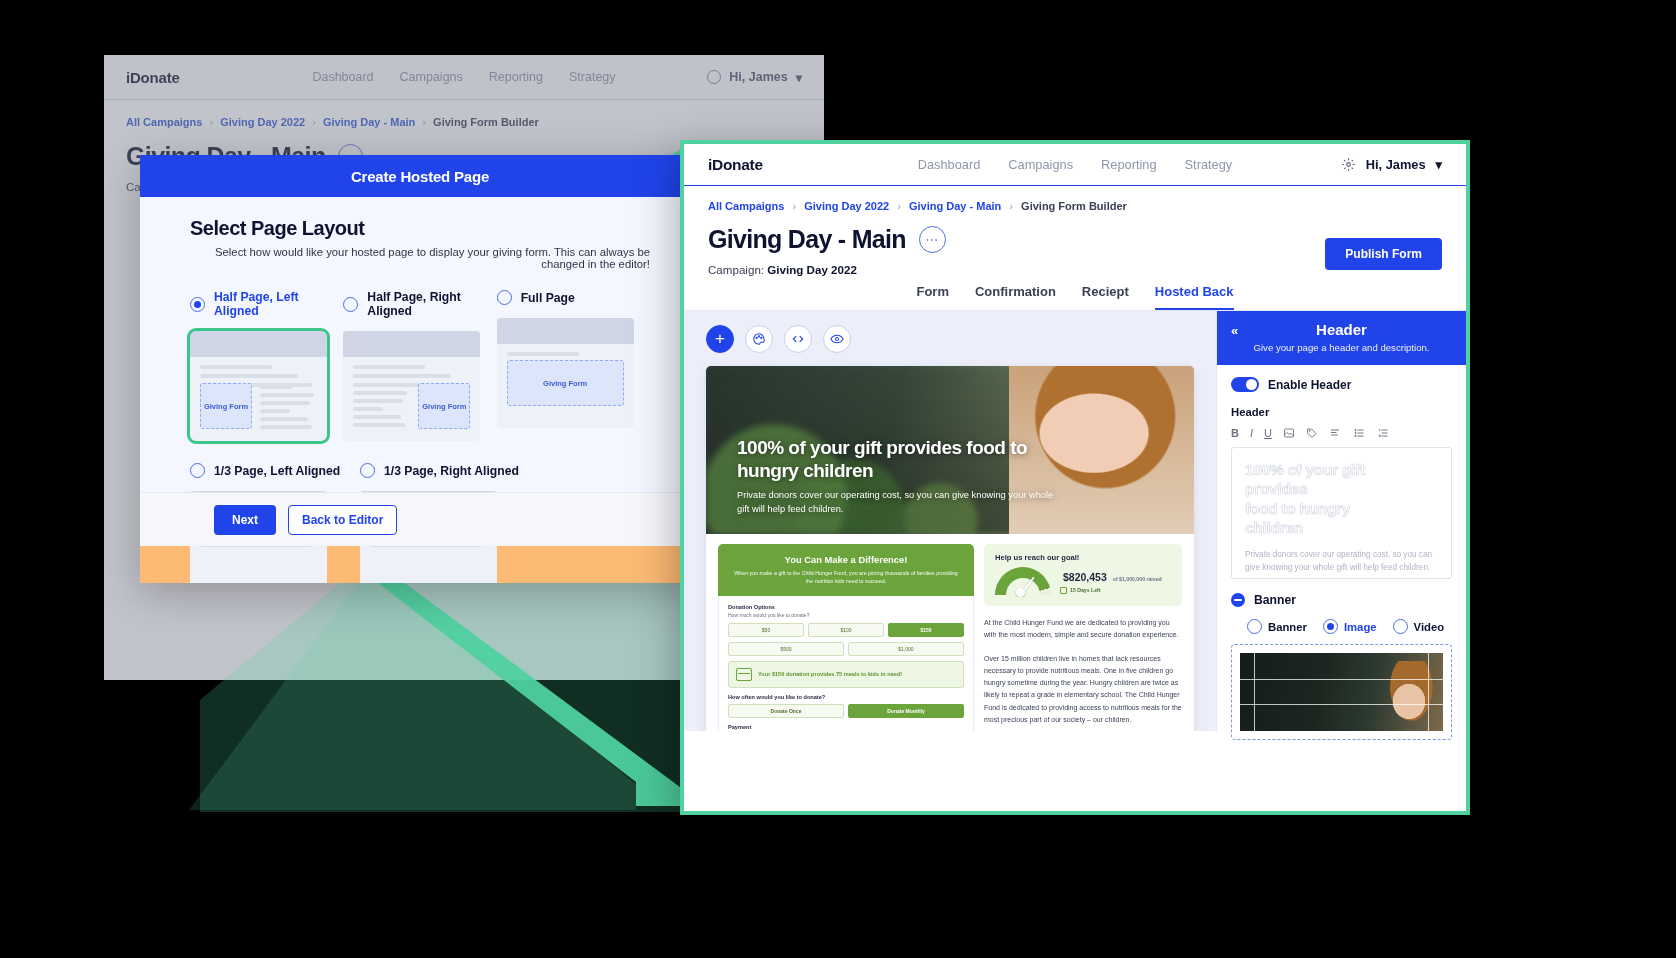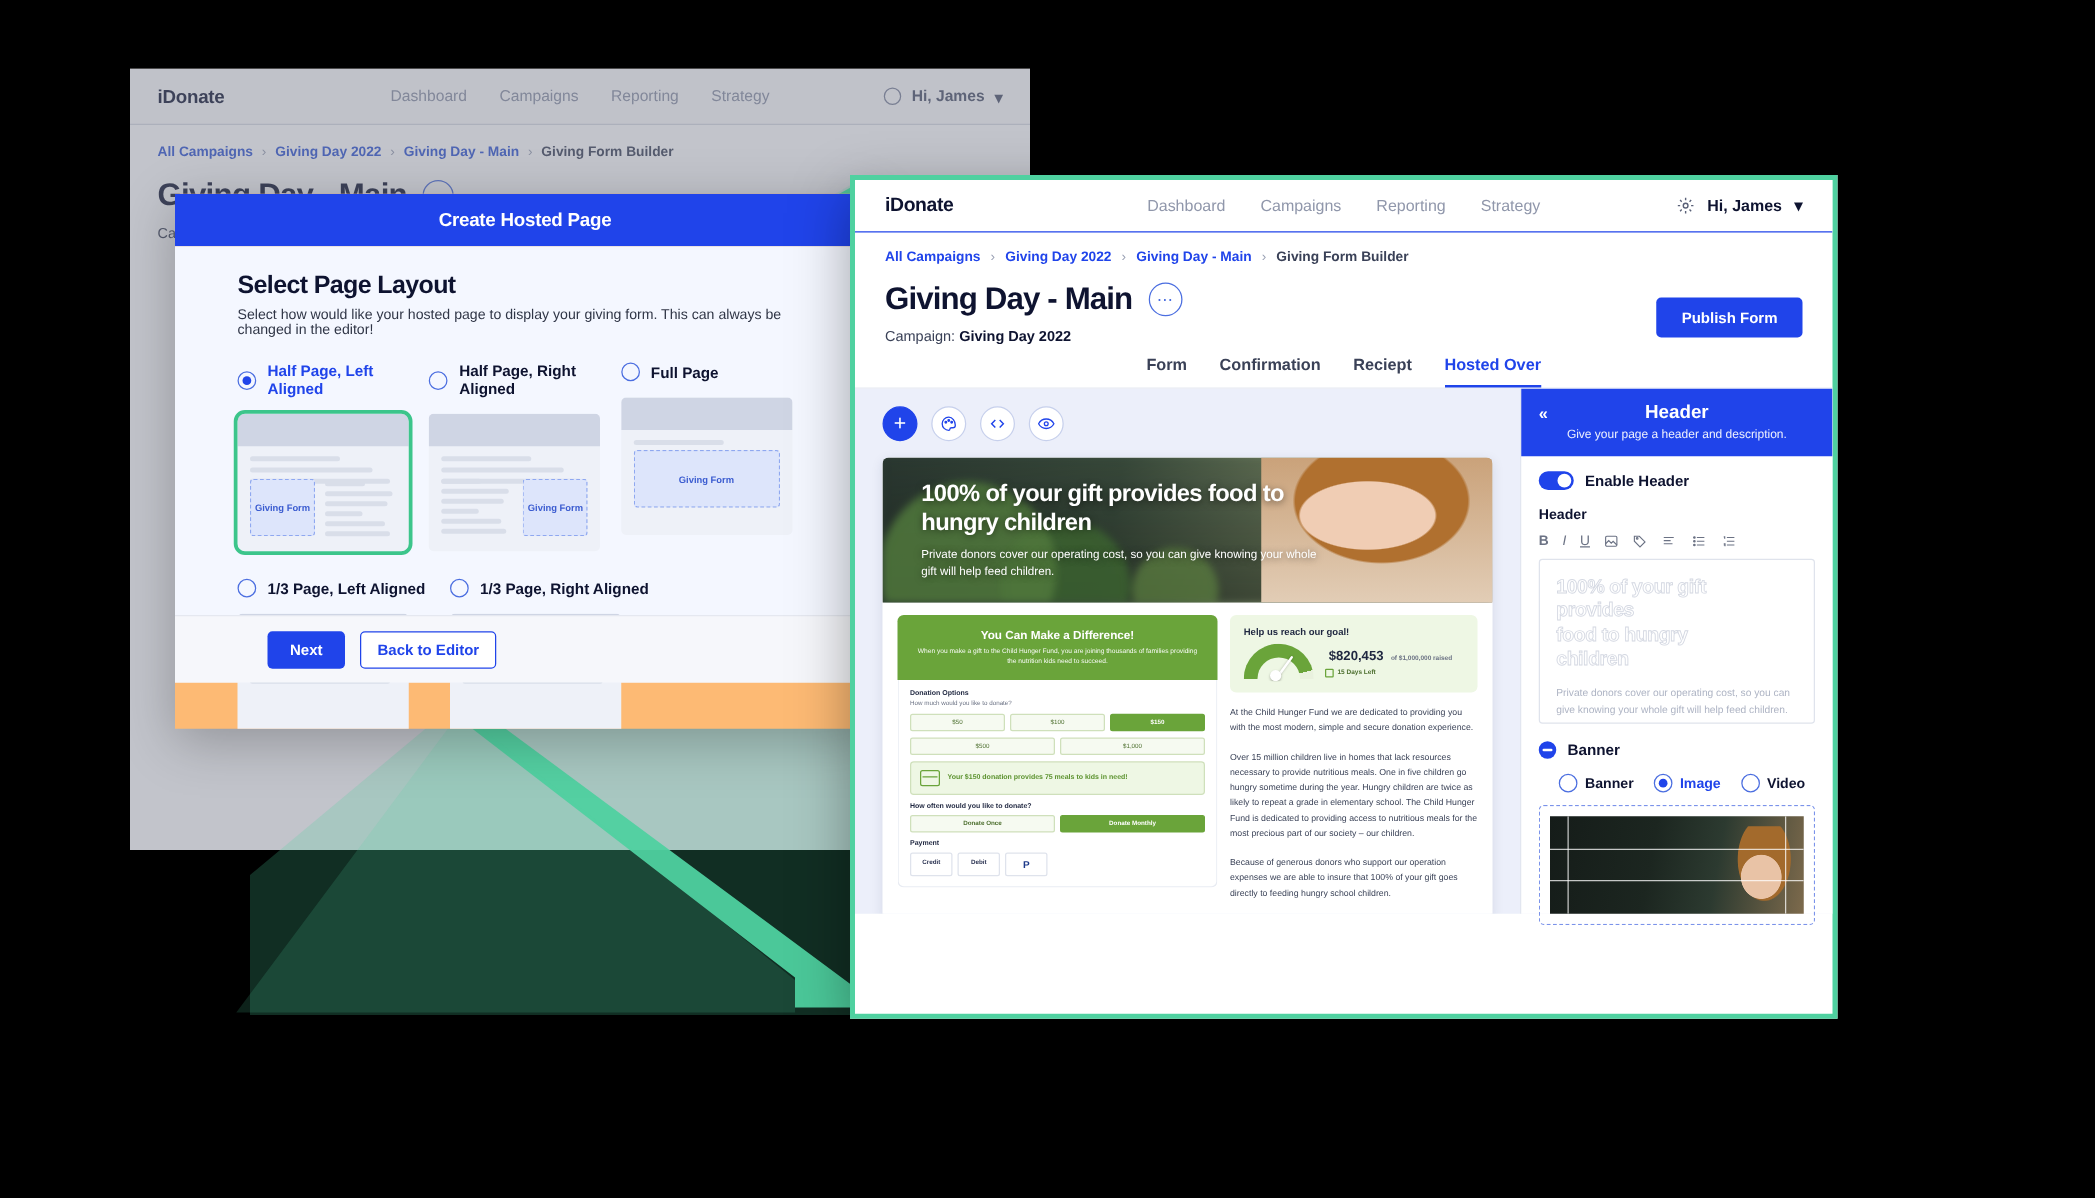--- a/index.html
+++ b/index.html
@@ -41,21 +41,21 @@
 
   
   .modal {
     position:absolute; left:140px; top:155px; width:560px; height:428px;
     background:#fdba74; box-shadow:0 10px 40px rgba(0,0,0,.25); overflow:hidden;
   }
   .modal-head { height:42px; background:#2044ea; display:flex; align-items:center; justify-content:center; }
   .modal-head h2 { color:#fff; font-size:15px; font-weight:700; letter-spacing:-.2px; }
   .modal-body { padding: 20px 50px 0 50px; background:#f4f7ff; height:349px; position:relative; }
   .modal h3 { font-size:20px; font-weight:800; color:#0e1330; letter-spacing:-.5px; }
-  .modal .sub { font-size:11.3px; color:#2f3546; margin-top:6px; }
+  .modal .sub { font-size:11.3px; color:#2f3546; margin-top:6px;text-align:right; }
   .opts-row { display:flex; gap:0; margin-top:20px; }
   .opt { width:170px; }
   .opt-head { display:flex; align-items:center; gap:9px; }
   .radio { width:15px;height:15px;border:1.8px solid #4b6ee0;border-radius:50%;
            display:flex;align-items:center;justify-content:center;flex:none; }
   .radio.on::after { content:""; width:7px;height:7px;border-radius:50%;background:#2044ea; }
   .opt-label { font-size:12.2px; font-weight:700; color:#0e1330; }
   .opt-label.sel { color:#2044ea; }
   .thumb { margin-top:13px; width:137px; height:110px; background:#eef1f8;
            border-radius:4px; overflow:hidden; position:relative; }
@@ -109,21 +109,21 @@
   .tabs-rule { height:1px; background:#e6e9f1; margin:0 -24px; }
 
   .editor { display:flex; background:#eceffa; height:420px; position:relative; }
   .canvas { flex:1; padding:14px 22px 0 22px; overflow:hidden; }
   .tool-row { display:flex; gap:11px; }
   .tool { width:28px;height:28px;border-radius:50%; background:#fff; border:1.3px solid #c7d0ec;
           display:flex;align-items:center;justify-content:center; color:#2044ea; }
   .tool.plus { background:#2044ea; border-color:#2044ea; color:#fff; font-size:17px; font-weight:300;}
   .preview { margin-top:13px; background:#fff; border-radius:5px; overflow:hidden;
              box-shadow:0 2px 9px rgba(30,40,80,.10); height:370px; }
-  .hero { height:116px; position:relative; overflow:hidden;
+  .hero { height:168px; position:relative; overflow:hidden;
           background:linear-gradient(100deg,#2c3a33 0%,#3d4f3f 38%,#6b7a5c 62%,#b9a483 100%); }
   .hero .veg { position:absolute; inset:0;
       background:
         radial-gradient(circle at 14% 78%, rgba(80,120,60,.85) 0 16%, transparent 17%),
         radial-gradient(circle at 30% 88%, rgba(60,100,48,.8) 0 14%, transparent 15%),
         radial-gradient(circle at 48% 92%, rgba(92,128,64,.7) 0 12%, transparent 13%),
         linear-gradient(180deg, rgba(30,40,34,.2), rgba(20,26,20,.55));
       filter: blur(3px); }
   .hero .girl { position:absolute; right:0; top:0; width:185px; height:100%;
       background:
@@ -422,21 +422,21 @@
       <div class="campaign">
         <span>Campaign:</span>
         <b>Giving Day 2022</b>
       </div>
       <button class="publish-btn">Publish Form</button>
 
       <div class="tabs">
         <div class="tab">Form</div>
         <div class="tab">Confirmation</div>
         <div class="tab">Reciept</div>
-        <div class="tab active">Hosted Over</div>
+        <div class="tab active">Hosted Back</div>
       </div>
       <div class="tabs-rule"></div>
     </div>
 
     <div class="editor">
 
       <div class="canvas">
         <div class="tool-row">
           <div class="tool plus">+</div>
           <div class="tool">

